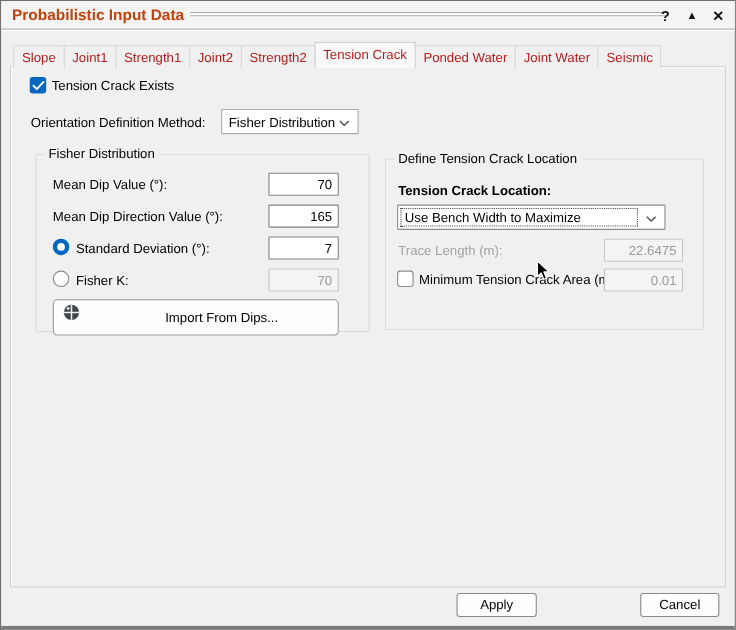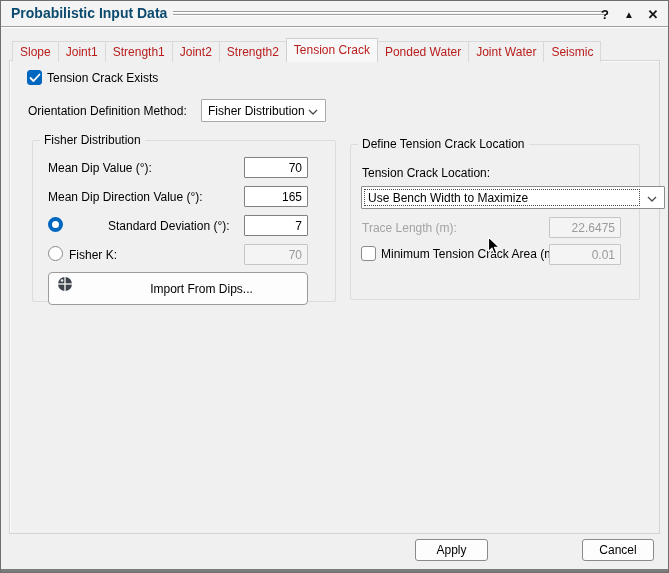--- a/index.html
+++ b/index.html
@@ -13,21 +13,21 @@
     overflow:hidden;
   }
   #bottom-edge {
     position:absolute; left:0; right:0; bottom:0; height:3px; background:#7c7c7c;
   }
 
   
   #titlebar { position:absolute; left:0; top:0; right:0; height:26px; background:#f4f4f4; }
   #title-text {
     position:absolute; left:10px; top:4px;
-    font-size:14px; font-weight:bold; color:#0c4a6e;
+    font-size:14px; font-weight:bold; color:#c2410c;
   }
   .groove { border-top:1px solid #9e9e9e; border-bottom:1px solid #ffffff; height:0; }
   #title-sep { position:absolute; left:172px; right:60px; top:10px; }
   #title-sep .groove { margin-bottom:1px; }
   #titlebar-underline { position:absolute; left:0; right:0; top:25px; }
   #title-buttons {
     position:absolute; right:5px; top:3px; display:flex; gap:4px;
   }
   .tb-btn {
     width:20px; height:20px; display:flex; align-items:center; justify-content:center;
@@ -162,43 +162,43 @@
     <div class="legend">Fisher Distribution</div>
   </div>
 
   <div class="lbl" style="left:47px; top:160px;">Mean Dip Value (°):</div>
   <div class="field" style="left:243px; top:156px; width:64px;">70</div>
 
   <div class="lbl" style="left:47px; top:189px;">Mean Dip Direction Value (°):</div>
   <div class="field" style="left:243px; top:185px; width:64px;text-align:right;">165</div>
 
   <div class="radio selected" style="left:47px; top:216px;"></div>
-  <div class="lbl" style="left:68px; top:218px;margin-left:39px;">Standard Deviation (°):</div>
+  <div class="lbl" style="left:68px; top:218px;">Standard Deviation (°):</div>
   <div class="field" style="left:243px; top:214px; width:64px;">7</div>
 
   <div class="radio" style="left:47px; top:245px;"></div>
   <div class="lbl" style="left:68px; top:247px;">Fisher K:</div>
   <div class="field disabled" style="left:243px; top:243px; width:64px;">70</div>
 
   <div class="btn" id="import-btn" style="left:47px; top:271px; width:260px; height:33px;padding-left:47px;">
     <svg class="dips-ic" width="16" height="16" viewBox="0 0 16 16">
       <circle cx="8" cy="8" r="7" fill="#3d444b"></circle>
       <line x1="8" y1="1" x2="8" y2="15" stroke="#f0f0f0" stroke-width="1.4"></line>
       <line x1="1" y1="8" x2="15" y2="8" stroke="#f0f0f0" stroke-width="1.4"></line>
       <circle cx="5" cy="4.5" r="1.3" fill="#f0f0f0"></circle>
     </svg>
     <span>Import From Dips...</span>
   </div>
 
   <div class="groupbox" style="left:349px; top:143px; width:290px; height:156px;">
     <div class="legend">Define Tension Crack Location</div>
   </div>
 
-  <div class="lbl" style="left:361px; top:165px;">Tension Crack Location:</div>
-  <div class="combo" style="left:360px; top:185px; width:304px; border-color:#8c8c8c;">
+  <div class="lbl" style="left:361px; top:165px;font-weight:bold;">Tension Crack Location:</div>
+  <div class="combo" style="left:360px; top:185px; width:244px; border-color:#8c8c8c;">
     <div class="focus-marquee"></div>
     <span class="combo-text">Use Bench Width to Maximize</span>
     <svg class="chev" width="10" height="6" viewBox="0 0 10 6">
       <polyline points="1,1 5,5 9,1" fill="none" stroke="#4e4e4e" stroke-width="1.3"></polyline>
     </svg>
   </div>
 
   <div class="lbl disabled" style="left:361px; top:220px;">Trace Length (m):</div>
   <div class="field disabled" style="left:548px; top:216px; width:72px;">22.6475</div>
 

